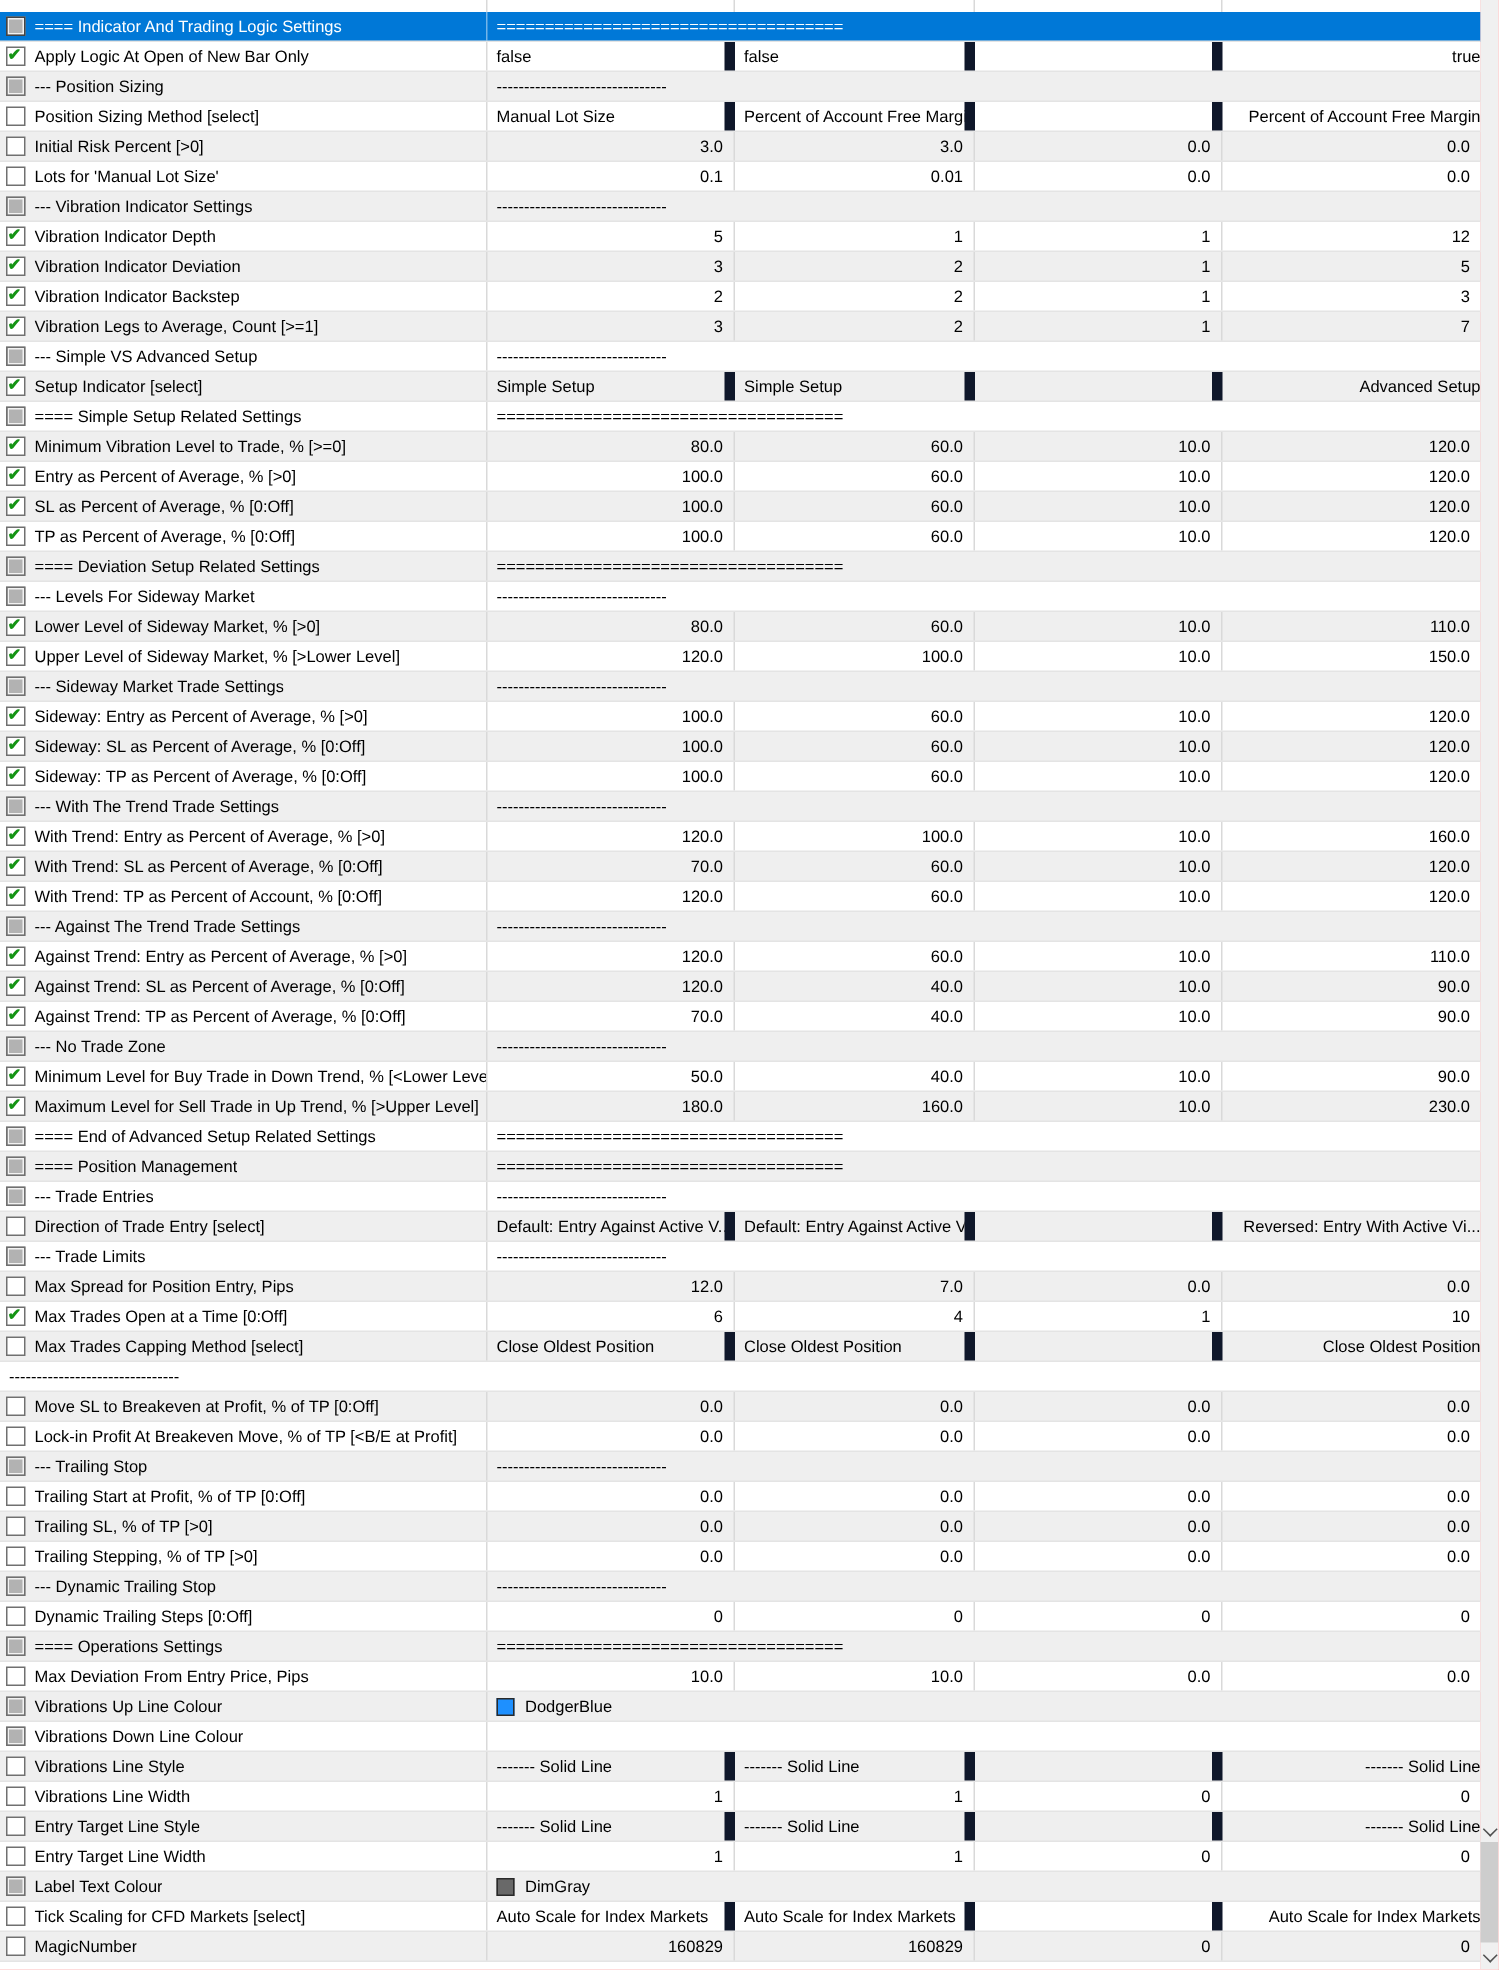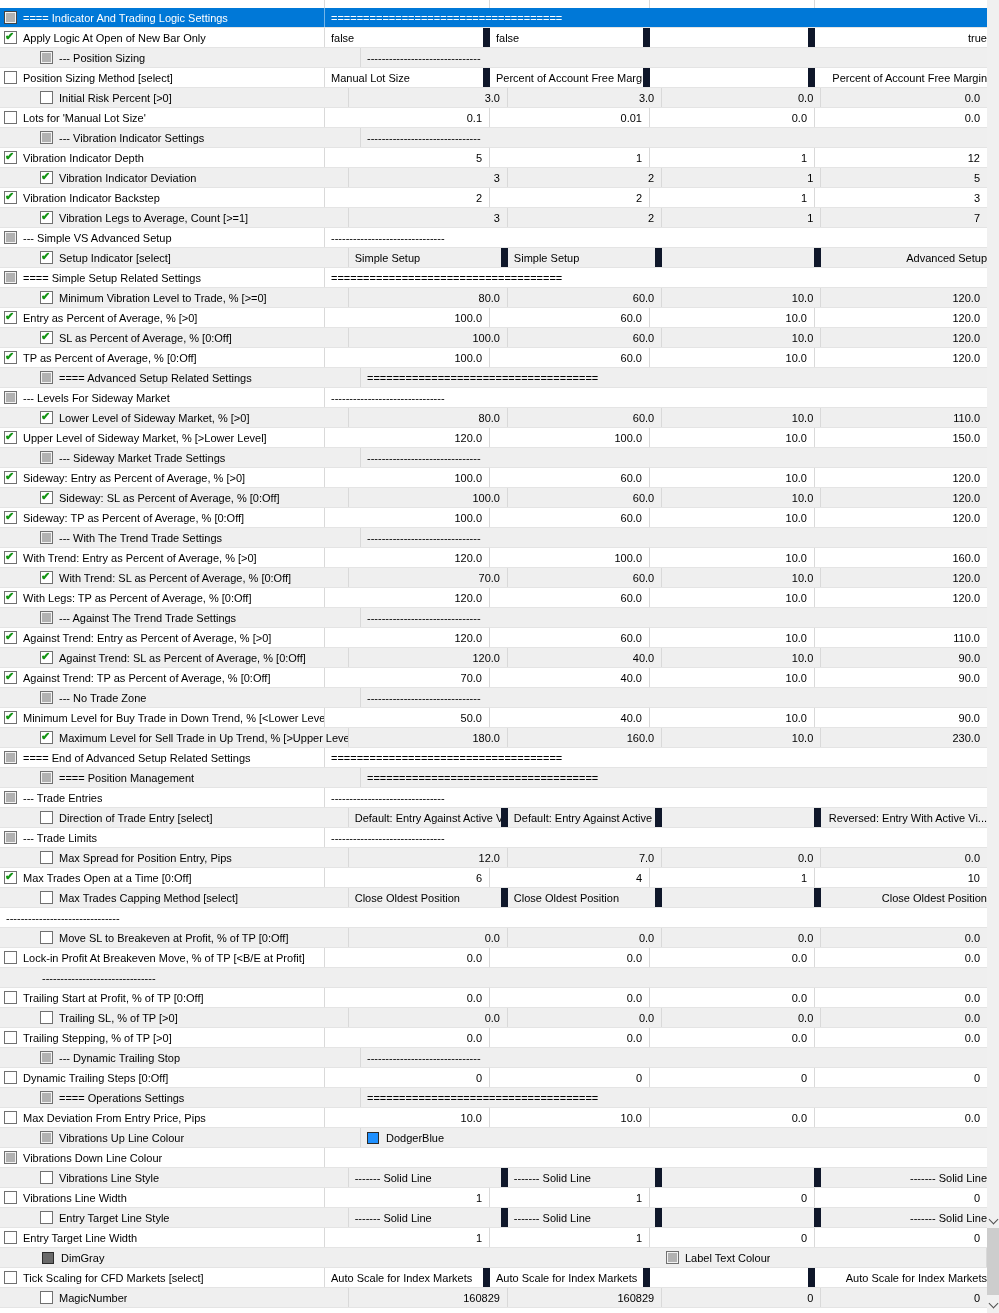--- a/index.html
+++ b/index.html
@@ -5,21 +5,21 @@
   html,body{margin:0;padding:0;background:#fff;}
   body{font-family:"Liberation Sans",sans-serif;font-size:11px;color:#000;}
   #screen{position:relative;width:999px;height:1313px;background:#fca5a5;overflow:hidden;}
   #table{position:absolute;left:0;top:0;width:987px;}
   
   .partial{display:flex;height:8px;box-sizing:border-box;background:#fff;}
   .partial .pc{box-sizing:border-box;height:100%;border-right:1px solid #d9d9d9;}
   .partial .pc:last-child{border-right:none;}
   
   .row{display:flex;height:20px;box-sizing:border-box;border-bottom:1px solid #e4e4e4;background:#fff;}
-  .row.alt{background:#efefef;padding-left:36px;}
+  .row.alt{background:#efefef;}
   .row.sel{background:#0078d7;color:#fff;}
   .cell{box-sizing:border-box;height:100%;display:flex;align-items:center;overflow:hidden;white-space:nowrap;}
   .name{width:325px;border-right:1px solid #d9d9d9;padding-left:4px;}
   .sel .name{border-right-color:rgba(255,255,255,0.45);}
   .lbl{margin-left:6px;overflow:hidden;text-overflow:clip;white-space:nowrap;}
   .num{justify-content:flex-end;padding-right:7px;border-right:1px solid #d9d9d9;}
   .txt{justify-content:flex-start;padding-left:6px;border-right:7px solid #0f172a;}
   .w-value{width:165px;}.w-start{width:160px;}.w-step{width:165px;}.w-stop{width:172px;border-right:none!important;justify-content:flex-end;}
   .merged{flex:1;padding-left:6px;}
   .sel .merged{color:#fff;}
@@ -318,21 +318,21 @@
           <div class="cell num w-step">
             <span>10.0</span>
           </div>
           <div class="cell num w-stop">
             <span>120.0</span>
           </div>
         </div>
         <div class="row alt">
           <div class="cell name">
             <span class="cb mixed"></span>
-            <span class="lbl">==== Advanced Setup Related Settings</span>
+            <span class="lbl">==== Deviation Setup Related Settings</span>
           </div>
           <div class="cell merged">
             <span>====================================</span>
           </div>
         </div>
         <div class="row">
           <div class="cell name">
             <span class="cb mixed"></span>
             <span class="lbl">--- Levels For Sideway Market</span>
           </div>
@@ -480,21 +480,21 @@
           <div class="cell num w-step">
             <span>10.0</span>
           </div>
           <div class="cell num w-stop">
             <span>120.0</span>
           </div>
         </div>
         <div class="row">
           <div class="cell name">
             <span class="cb checked"></span>
-            <span class="lbl">With Legs: TP as Percent of Average, % [0:Off]</span>
+            <span class="lbl">With Trend: TP as Percent of Account, % [0:Off]</span>
           </div>
           <div class="cell num w-value">
             <span>120.0</span>
           </div>
           <div class="cell num w-start">
             <span>60.0</span>
           </div>
           <div class="cell num w-step">
             <span>10.0</span>
           </div>
@@ -749,20 +749,24 @@
             <span>0.0</span>
           </div>
           <div class="cell num w-step">
             <span>0.0</span>
           </div>
           <div class="cell num w-stop">
             <span>0.0</span>
           </div>
         </div>
         <div class="row alt">
+          <div class="cell name">
+            <span class="cb mixed"></span>
+            <span class="lbl">--- Trailing Stop</span>
+          </div>
           <div class="cell merged">
             <span>-------------------------------</span>
           </div>
         </div>
         <div class="row">
           <div class="cell name">
             <span class="cb unchecked"></span>
             <span class="lbl">Trailing Start at Profit, % of TP [0:Off]</span>
           </div>
           <div class="cell num w-value">
@@ -946,27 +950,27 @@
             <span>1</span>
           </div>
           <div class="cell num w-step">
             <span>0</span>
           </div>
           <div class="cell num w-stop">
             <span>0</span>
           </div>
         </div>
         <div class="row alt">
+          <div class="cell name">
+            <span class="cb mixed"></span>
+            <span class="lbl">Label Text Colour</span>
+          </div>
           <div class="cell merged">
             <span class="swatch" style="background: rgb(105, 105, 105);"></span>
             <span>DimGray</span>
-          </div>
-          <div class="cell name">
-            <span class="cb mixed"></span>
-            <span class="lbl">Label Text Colour</span>
           </div>
         </div>
         <div class="row">
           <div class="cell name">
             <span class="cb unchecked"></span>
             <span class="lbl">Tick Scaling for CFD Markets [select]</span>
           </div>
           <div class="cell txt w-value">
             <span>Auto Scale for Index Markets</span>
           </div>

